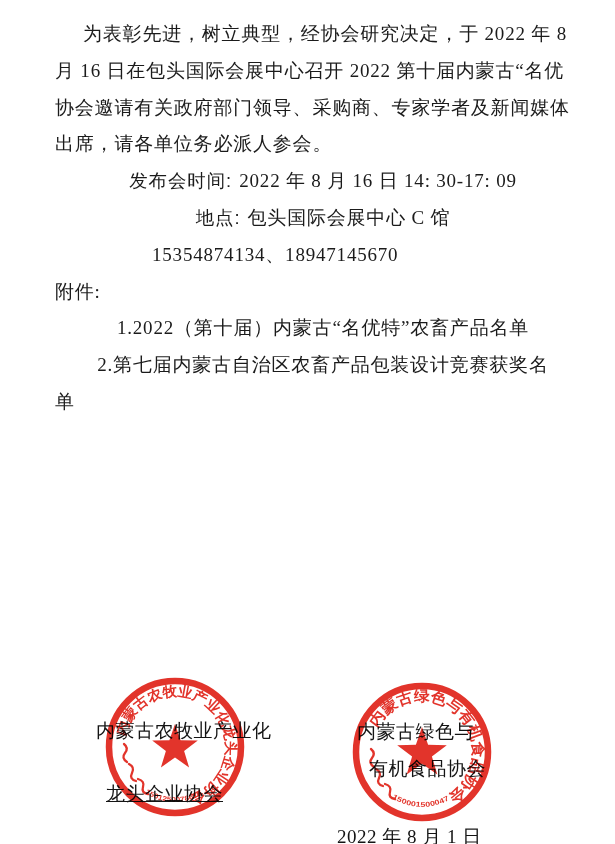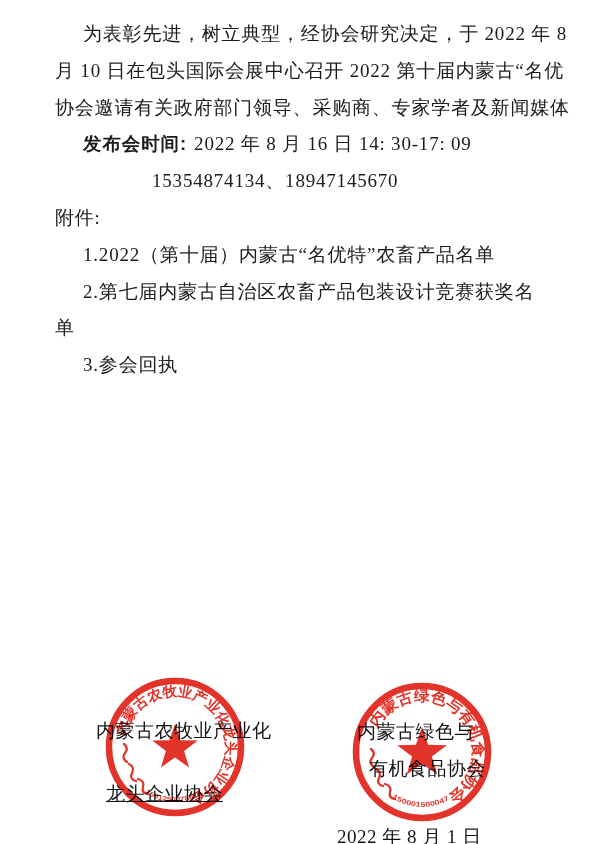--- a/index.html
+++ b/index.html
@@ -6,44 +6,45 @@
   body{
     width:615px;height:844px;background:#ffffff;position:relative;overflow:hidden;
     font-family:"Liberation Serif","DejaVu Serif",serif;color:#1b1b1b;
   }
   .page{position:absolute;inset:0;}
   .body-text{
     position:absolute;left:55px;top:16px;width:508px;
     font-size:19px;line-height:36.8px;
   }
   .line{white-space:nowrap;letter-spacing:0.8px;}
-  .ind1{padding-left:28px;}
+  .ind1{padding-left:28px;text-align:center;}
   .ind2{padding-left:97px;}
-  .lbl{font-weight:bold;margin-right:7px;letter-spacing:1px;
+  .lbl{font-weight:normal;margin-right:7px;letter-spacing:1px;
        font-family:"Liberation Sans","DejaVu Sans",sans-serif;font-size:18.4px;}
   .sig{position:absolute;font-size:19px;white-space:nowrap;letter-spacing:0.5px;color:#141414;}
   .seal{position:absolute;mix-blend-mode:multiply;opacity:0.93;}
   .seal text{font-family:"Liberation Sans","DejaVu Sans",sans-serif;font-weight:bold;}
 </style>
 </head>
 <body>
 
 <div class="page">
 
   <div class="body-text">
     <div class="line ind1">为表彰先进，树立典型，经协会研究决定，于 2022 年 8</div>
-    <div class="line">月 10 日在包头国际会展中心召开 2022 第十届内蒙古“名优</div>
+    <div class="line">月 16 日在包头国际会展中心召开 2022 第十届内蒙古“名优</div>
     <div class="line">协会邀请有关政府部门领导、采购商、专家学者及新闻媒体</div>
+    <div class="line">出席，请各单位务必派人参会。</div>
     <div class="line ind1"><span class="lbl">发布会时间:</span><span>2022 年 8 月 16 日 14: 30-17: 09</span></div>
+    <div class="line ind1"><span class="lbl">地点:</span><span>包头国际会展中心 C 馆</span></div>
     <div class="line ind2">15354874134、18947145670</div>
     <div class="line">附件:</div>
     <div class="line ind1">1.2022（第十届）内蒙古“名优特”农畜产品名单</div>
     <div class="line ind1">2.第七届内蒙古自治区农畜产品包装设计竞赛获奖名</div>
     <div class="line">单</div>
-    <div class="line ind1">3.参会回执</div>
   </div>
 
   <div class="sig" style="left:96px;top:718px;">内蒙古农牧业产业化</div>
   <div class="sig" style="left:106px;top:781px;text-decoration:underline;">龙头企业协会</div>
   <div class="sig" style="left:357px;top:719px;">内蒙古绿色与</div>
   <div class="sig" style="left:369px;top:756px;">有机食品协会</div>
   <div class="sig" style="left:337px;top:791px;margin-top:33px;">2022 年 8 月 1 日</div>
 
   <svg class="seal" style="left:100px;top:672px;" width="150" height="150" viewBox="0 0 150 150">
     <circle cx="75" cy="75" r="66" fill="none" stroke="#e0241a" stroke-width="6.5"></circle>

